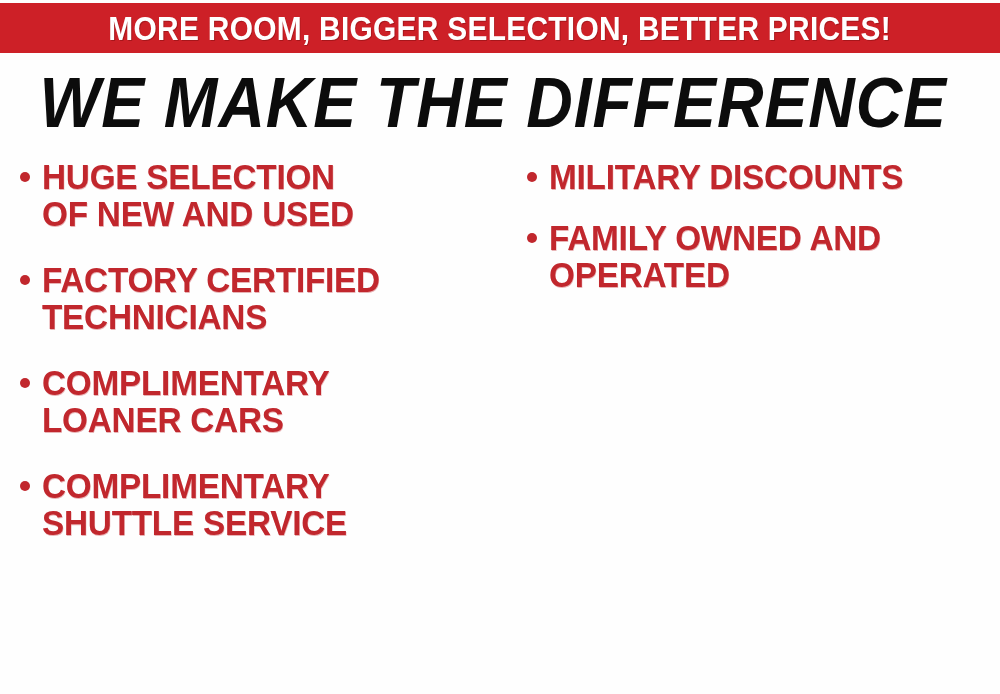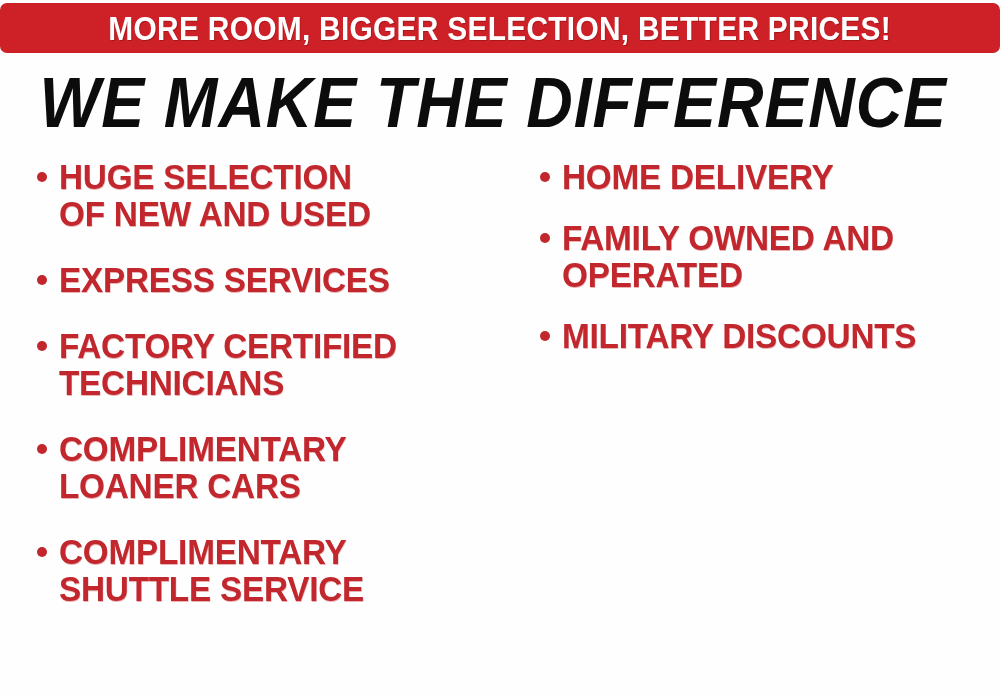--- a/index.html
+++ b/index.html
@@ -26,21 +26,20 @@
   .banner {
     position: absolute;
     left: 0;
     top: 3px;
     width: 1000px;
     height: 50px;
     background: #cd2027;
     display: flex;
     align-items: center;
     justify-content: center;
-    border-radius: 7px;
   }
   .banner-text {
     color: #ffffff;
     font-family: "Liberation Sans Narrow", "Liberation Sans", sans-serif;
     font-weight: bold;
     font-size: 34px;
     line-height: 34px;
     letter-spacing: 0.3px;
     transform: scaleX(0.88);
     transform-origin: center center;
@@ -78,22 +77,21 @@
     width: 1000px;
     height: 536px;
     display: flex;
     align-items: flex-start;
   }
   .col {
     box-sizing: border-box;
   }
   .col-left {
     width: 505px;
-    padding-left: 10px;
-    margin-left: 27px;
+    padding-left: 20px;
   }
   .col-right {
     width: 495px;
     padding-left: 22px;
   }
 
   .bullet-item {
     display: flex;
     align-items: flex-start;
     margin-bottom: 29px;
@@ -139,49 +137,41 @@
   <div class="columns">
 
     <div class="col col-left">
       <div class="bullet-item">
         <span class="bullet-dot"></span>
         <span class="bullet-label">HUGE SELECTION
 OF NEW AND USED</span>
       </div>
       <div class="bullet-item">
         <span class="bullet-dot"></span>
-        <span class="bullet-label">EXPRESS SERVICES</span>
-      </div>
-      <div class="bullet-item">
-        <span class="bullet-dot"></span>
         <span class="bullet-label">FACTORY CERTIFIED
 TECHNICIANS</span>
       </div>
       <div class="bullet-item">
         <span class="bullet-dot"></span>
         <span class="bullet-label">COMPLIMENTARY
 LOANER CARS</span>
       </div>
       <div class="bullet-item">
         <span class="bullet-dot"></span>
         <span class="bullet-label">COMPLIMENTARY
 SHUTTLE SERVICE</span>
       </div>
     </div>
 
     <div class="col col-right">
       <div class="bullet-item">
         <span class="bullet-dot"></span>
-        <span class="bullet-label">HOME DELIVERY</span>
+        <span class="bullet-label">MILITARY DISCOUNTS</span>
       </div>
       <div class="bullet-item">
         <span class="bullet-dot"></span>
         <span class="bullet-label">FAMILY OWNED AND
 OPERATED</span>
-      </div>
-      <div class="bullet-item">
-        <span class="bullet-dot"></span>
-        <span class="bullet-label">MILITARY DISCOUNTS</span>
       </div>
     </div>
 
   </div>
 </div>
 
 </body></html>

